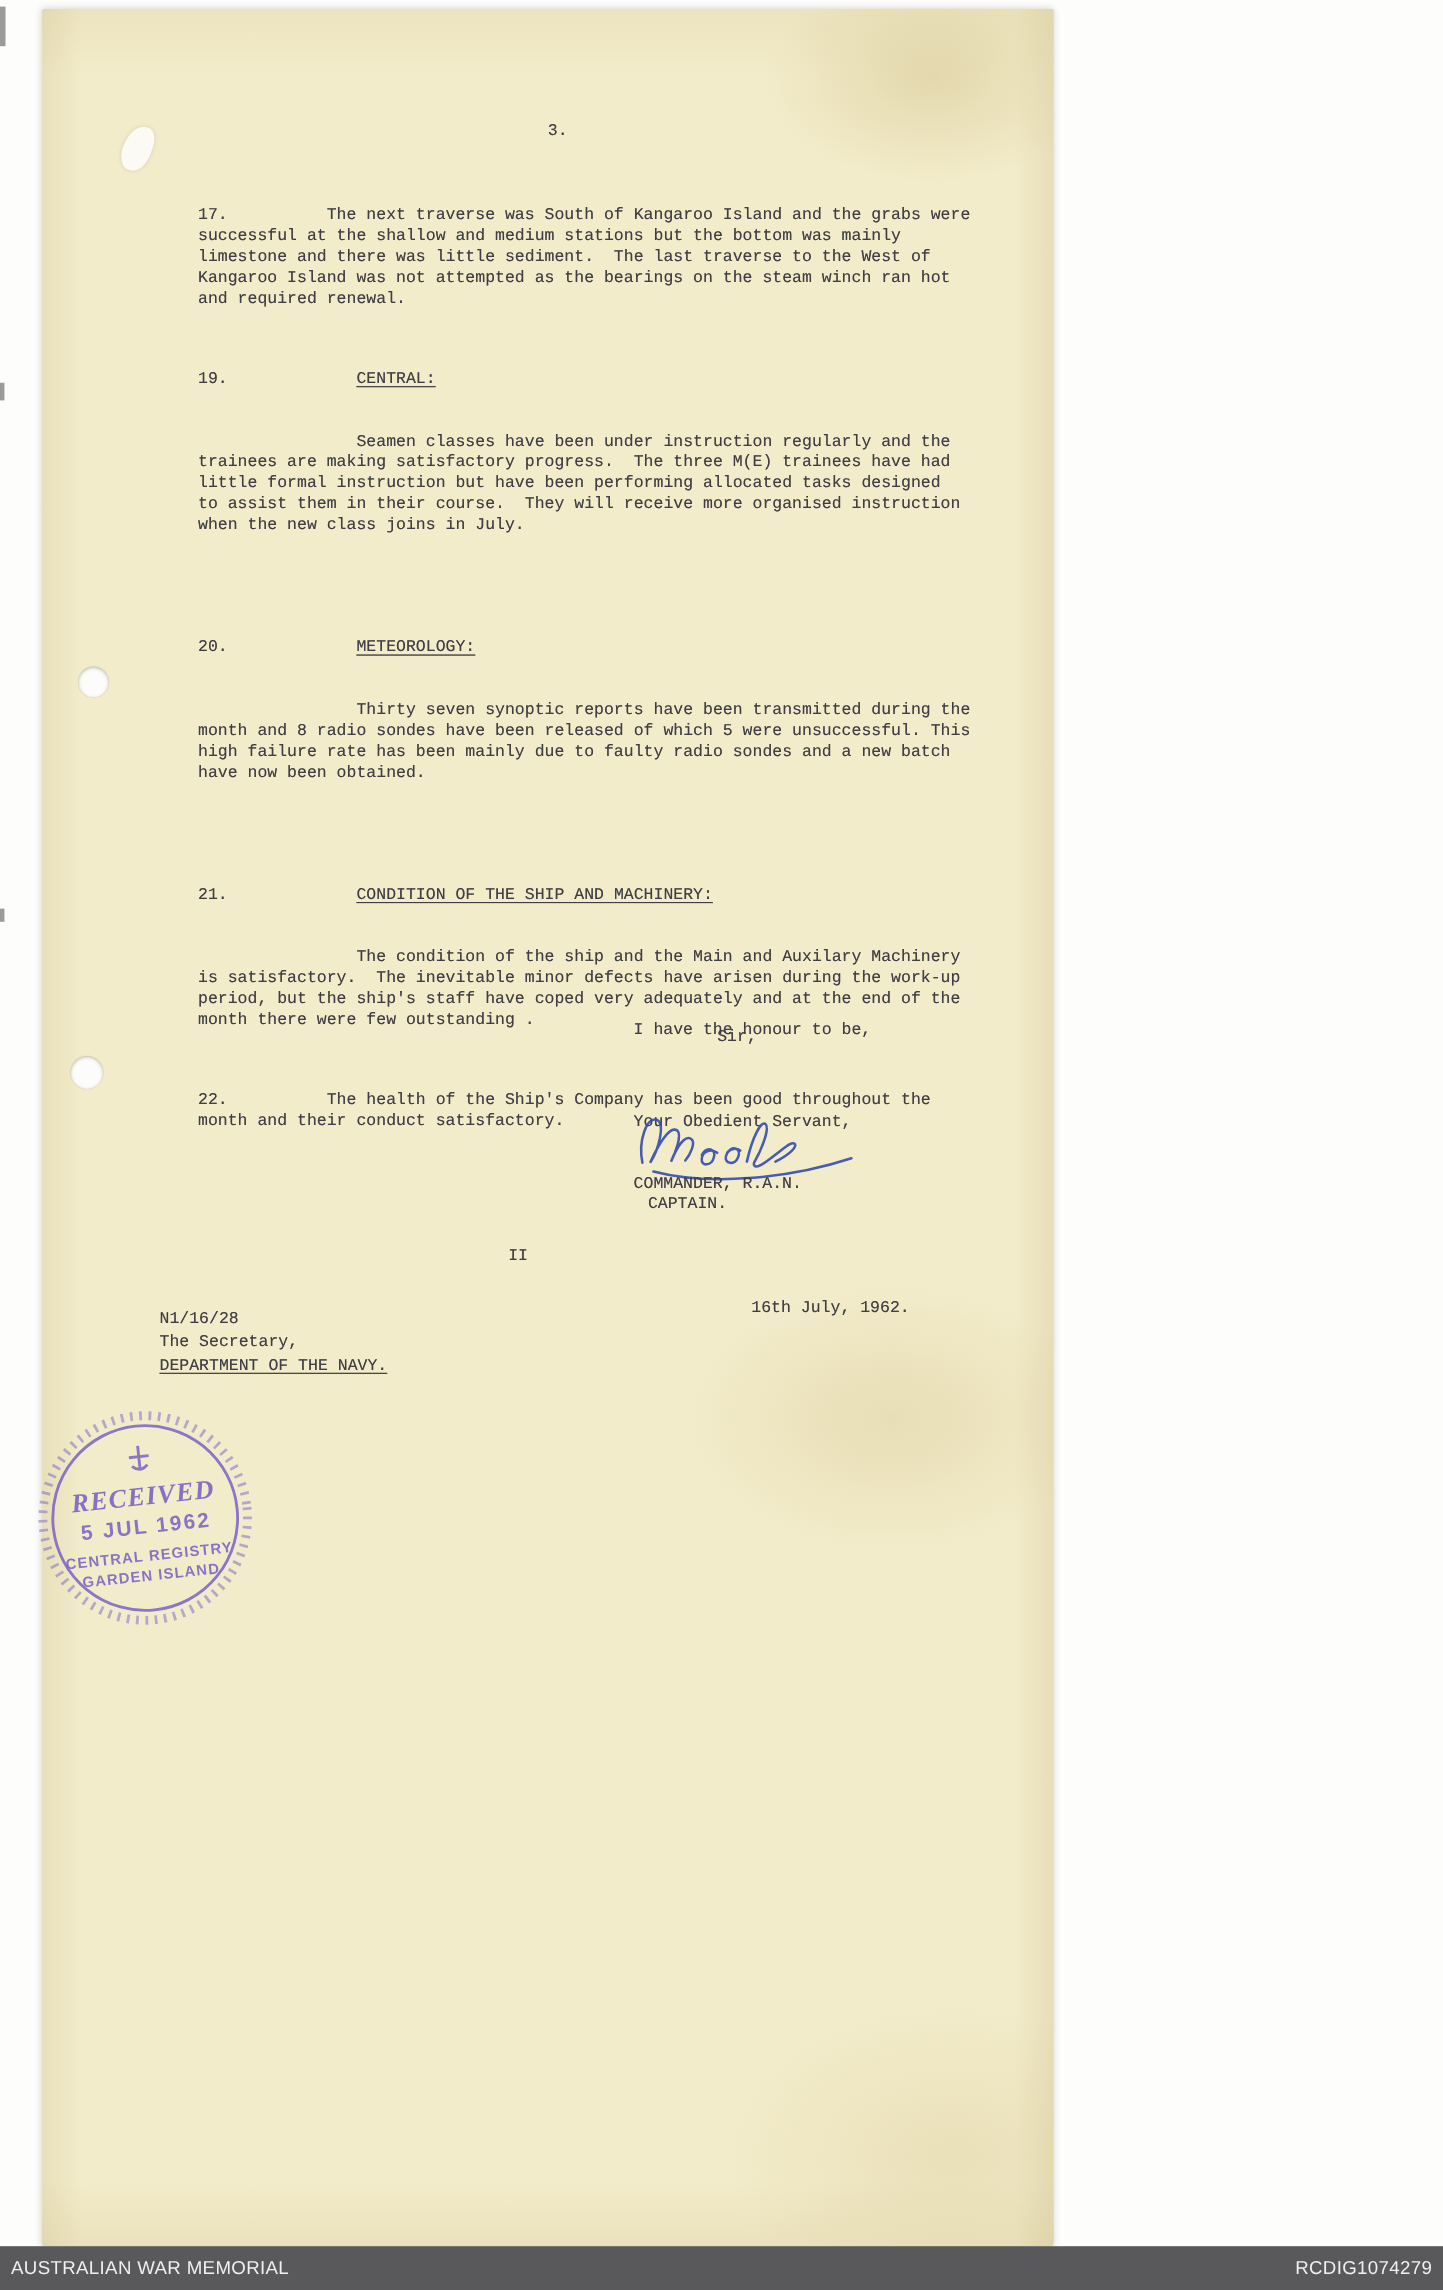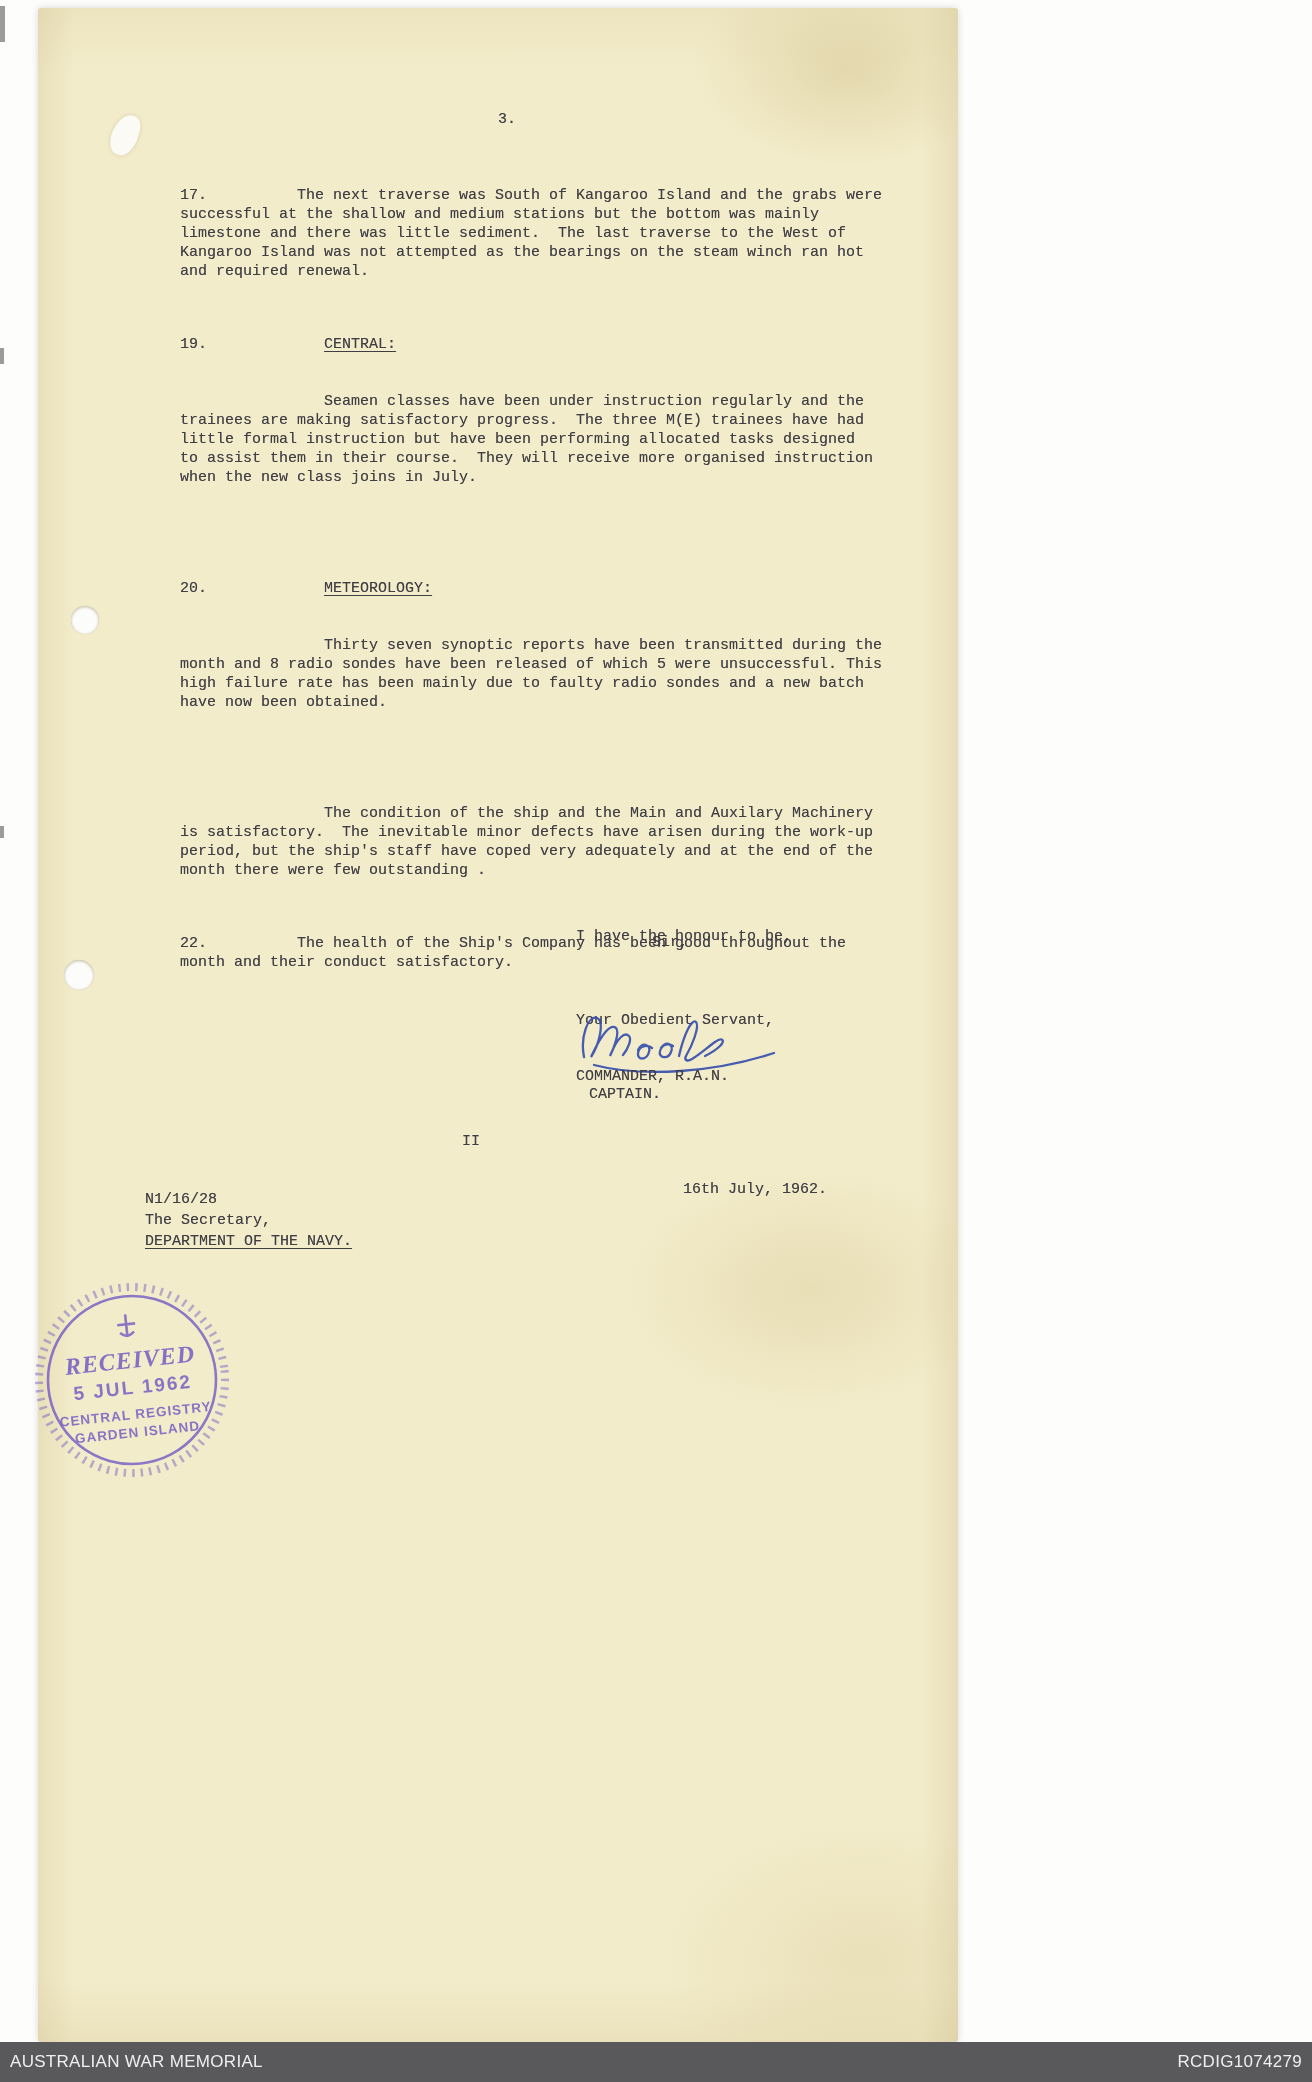--- a/index.html
+++ b/index.html
@@ -93,20 +93,21 @@
 
       <div class="tw para">
         <div><span>20.             </span><span class="u">METEOROLOGY:</span></div>
         <div>                Thirty seven synoptic reports have been transmitted during the
 month and 8 radio sondes have been released of which 5 were unsuccessful. This
 high failure rate has been mainly due to faulty radio sondes and a new batch
 have now been obtained.</div>
       </div>
 
       <div class="tw para">
+        <div><span>21.             </span><span class="u">CONDITION OF THE SHIP AND MACHINERY:</span></div>
         <div>                The condition of the ship and the Main and Auxilary Machinery
 is satisfactory.  The inevitable minor defects have arisen during the work-up
 period, but the ship's staff have coped very adequately and at the end of the
 month there were few outstanding .</div>
       </div>
 
       <div class="tw para">22.          The health of the Ship's Company has been good throughout the
 month and their conduct satisfactory.</div>
     </div>
 

